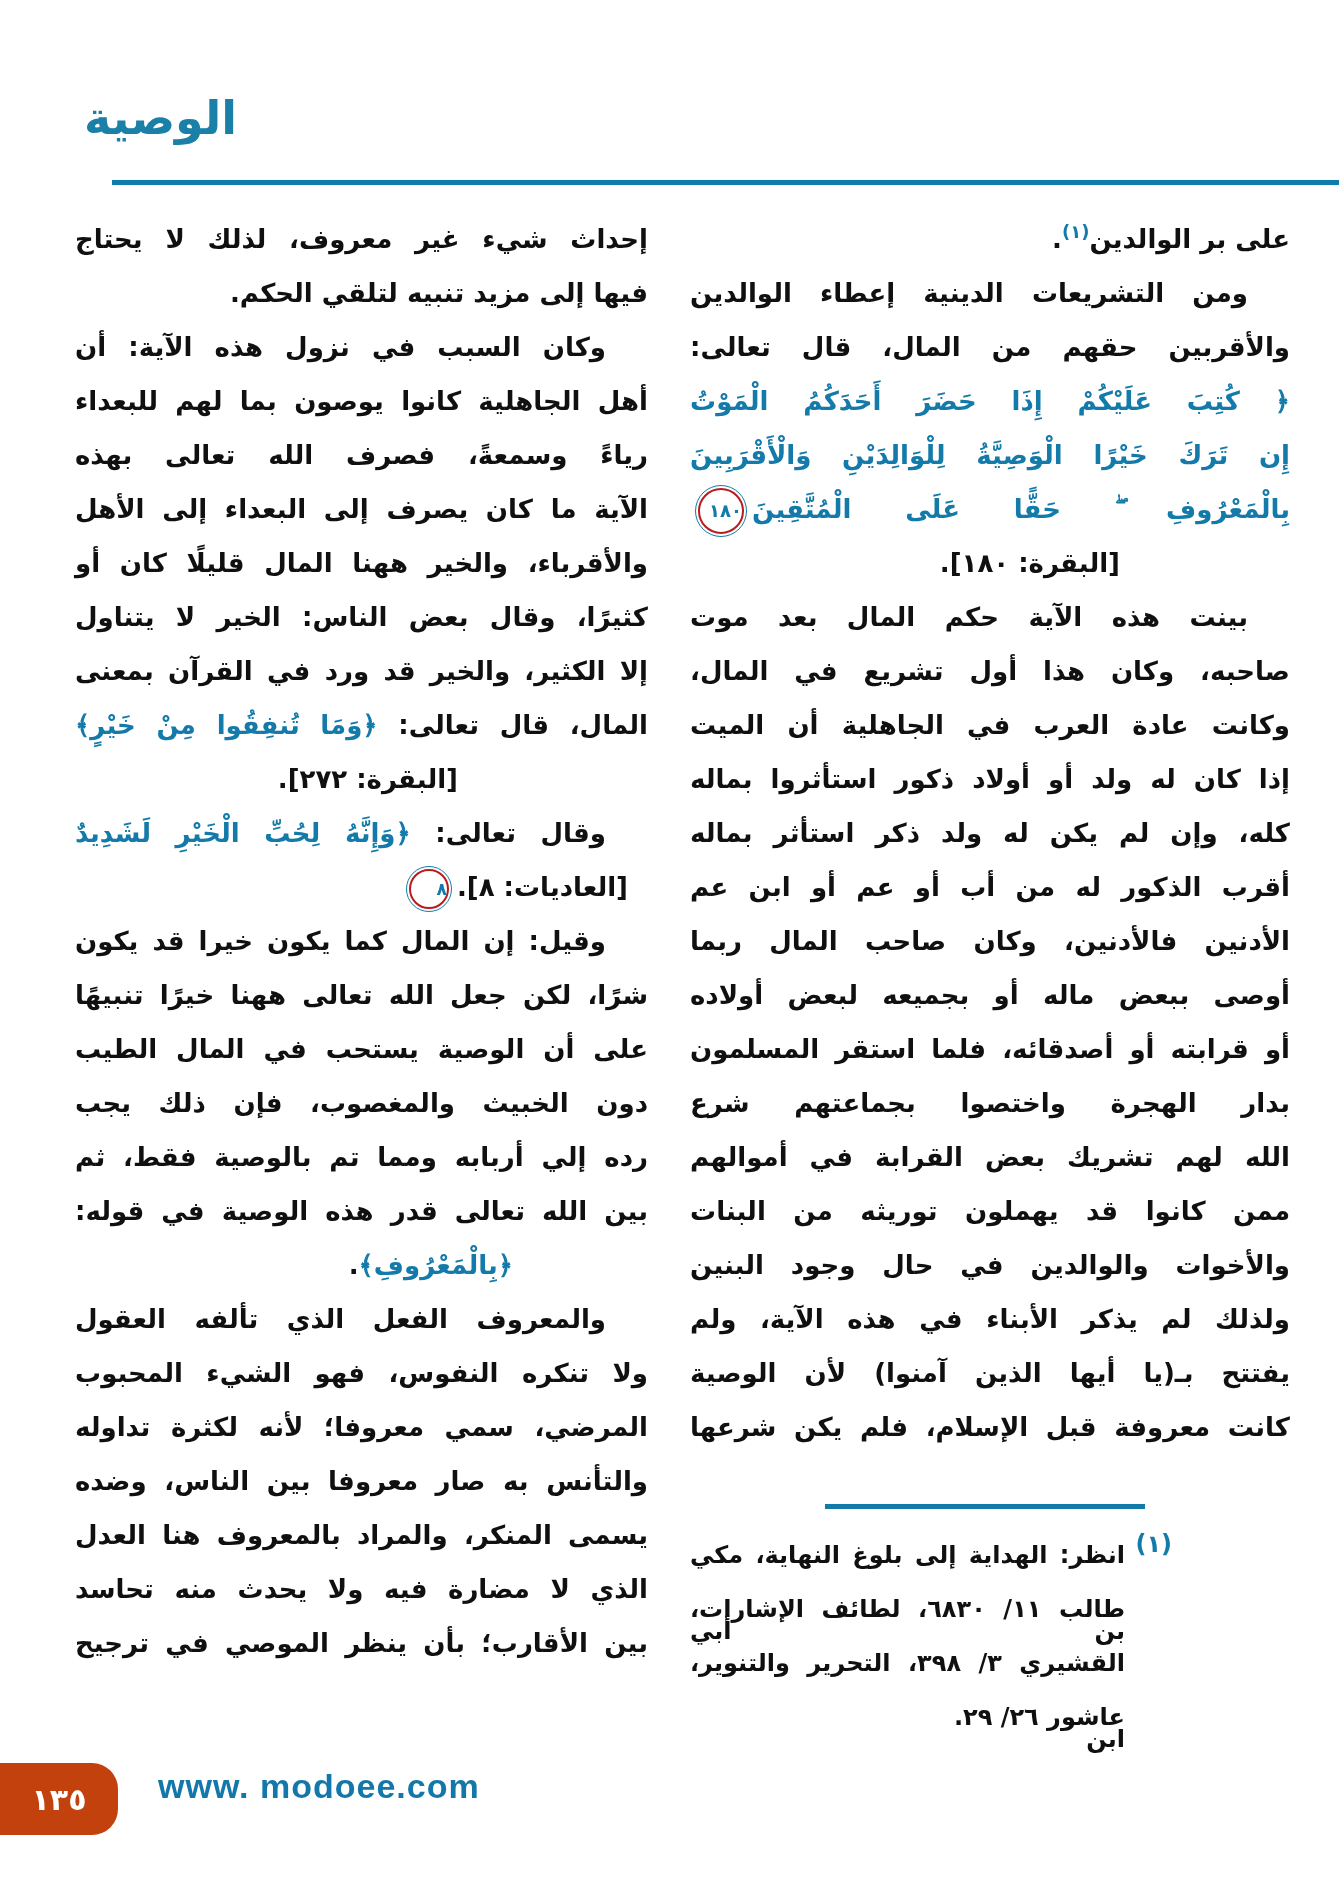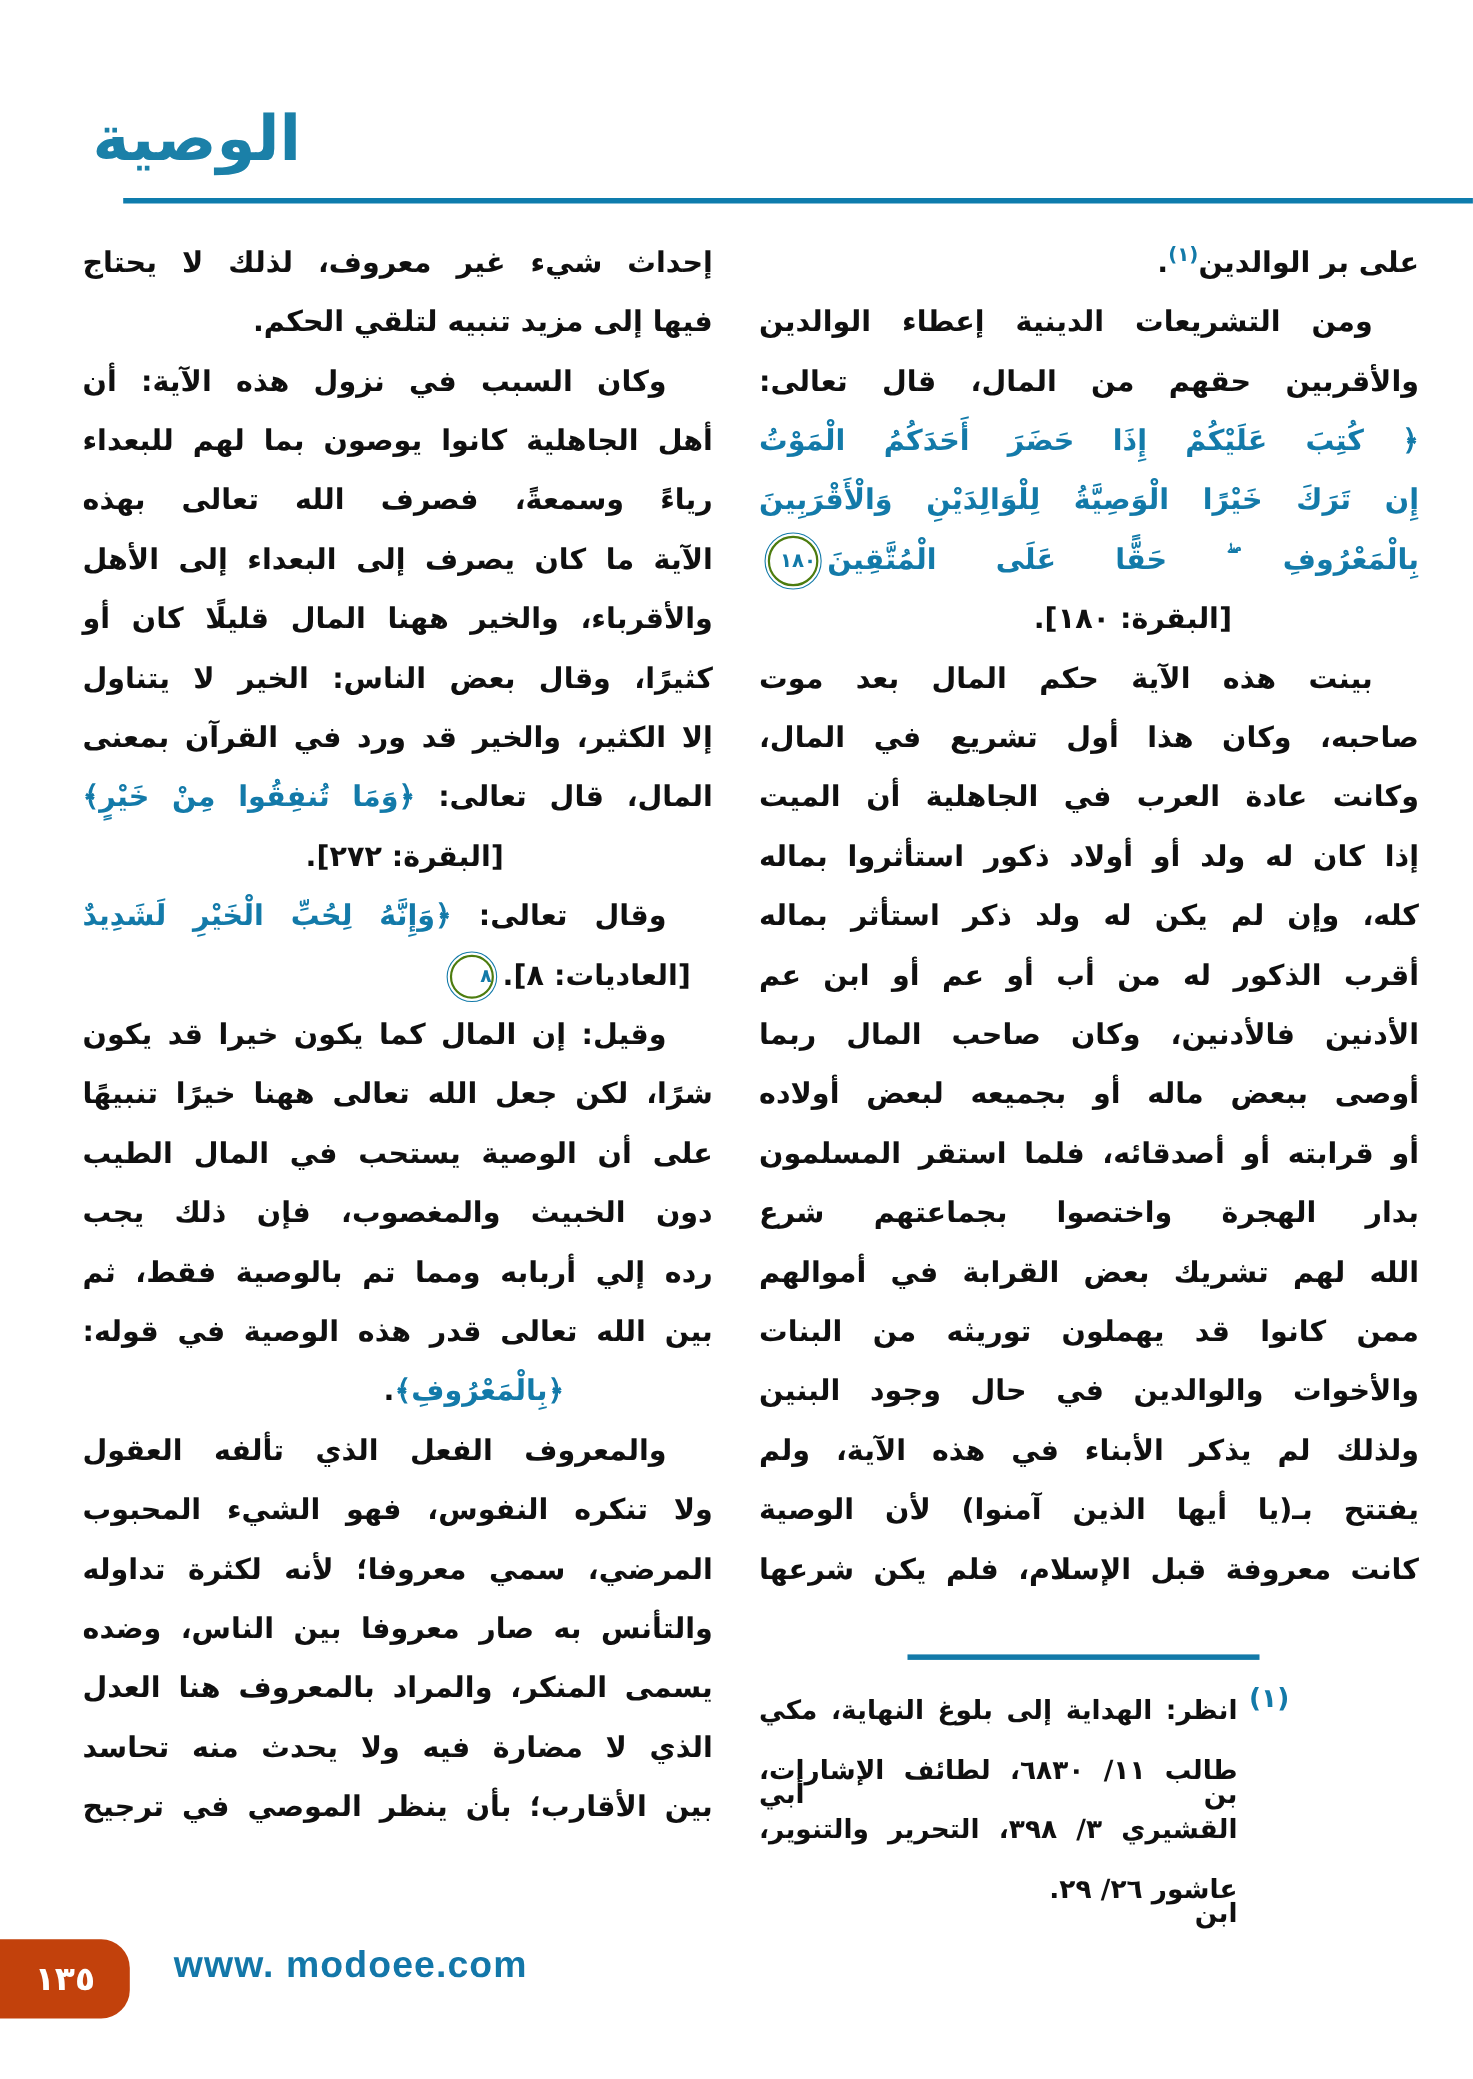--- a/index.html
+++ b/index.html
@@ -3,21 +3,21 @@
 <meta charset="utf-8">
 <style>
   html,body{margin:0;padding:0;}
   body{
     width:1339px;height:1890px;background:#ffffff;position:relative;
     font-family:"DejaVu Sans",sans-serif;overflow:hidden;
   }
   
   .chapter-title{
     position:absolute;left:84px;top:84px;
-    color:#1B80A8;font-size:57px;font-weight:bold;line-height:1.5;
+    color:#1B80A8;font-size:46px;font-weight:bold;line-height:1.5;
   }
   .header-rule{
     position:absolute;left:112px;right:0;top:180px;height:5px;background:#0E7CAD;
   }
   
   .col{position:absolute;top:212px;direction:rtl;}
   #col-right{right:49px;width:600px;}
   #col-left{left:75px;width:573px;}
   .line{
     height:54px;line-height:54px;font-size:26px;font-weight:bold;color:#101010;
@@ -26,21 +26,21 @@
   .ind{padding-right:42px;}
   .start{text-align:right;text-align-last:right;}
   .quran{color:#137AA9;}
   .qn{color:#137AA9;}
   .rc-ref{text-align:center;text-align-last:right;padding-right:170px;}
   .lc-ref{text-align:right;text-align-last:right;padding-right:190px;}
   .ref8{text-align:right;text-align-last:right;padding-right:20px;}
   .ref19{text-align:right;text-align-last:right;padding-right:135px;}
   .ayah-orn{
     display:inline-block;box-sizing:border-box;text-align:right;vertical-align:middle;
-    border:2px solid #4d7c0f;border-radius:50%;outline:1px solid #137AA9;outline-offset:2px;
+    border:2px solid #b91c1c;border-radius:50%;outline:1px solid #137AA9;outline-offset:2px;
     color:#137AA9;font-weight:bold;margin:0 8px;
   }
   .orn-big{width:46px;height:46px;line-height:42px;font-size:18px;}
   .orn-small{width:40px;height:40px;line-height:36px;font-size:17px;}
   .fn-sup{
     color:#137AA9;font-size:18px;vertical-align:super;line-height:0;font-weight:bold;
   }
   
   .fn-divider{
     width:320px;height:5px;background:#137AA9;margin:50px 145px 8px 0;

